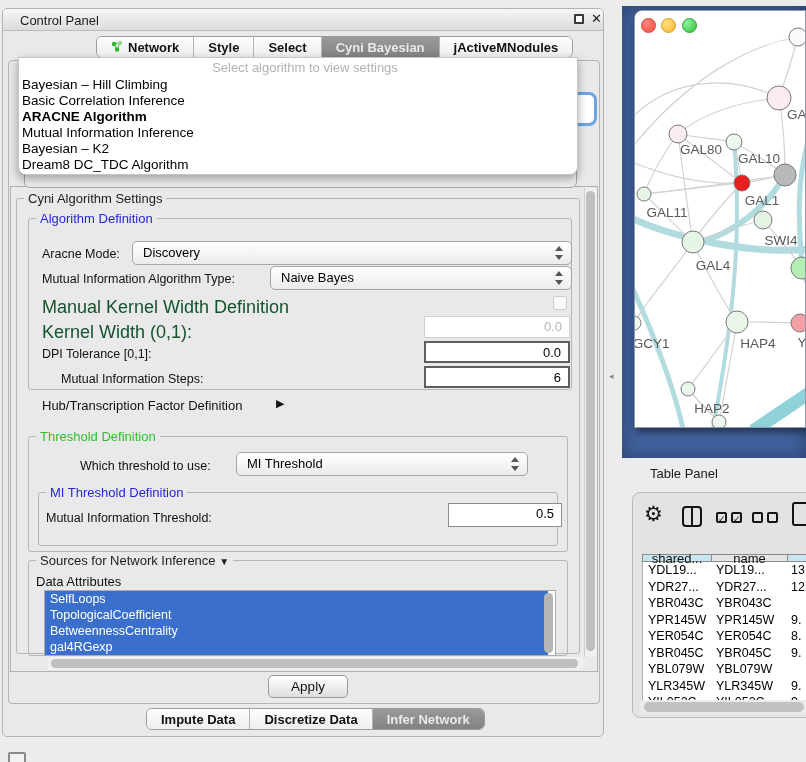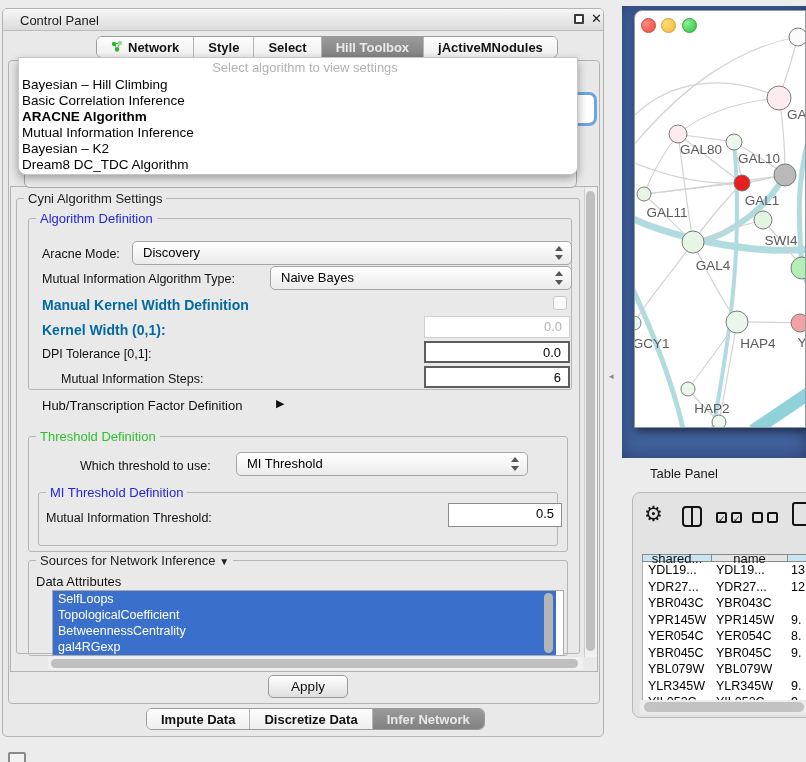--- a/index.html
+++ b/index.html
@@ -42,36 +42,36 @@
   .vthumb{left:586px;top:191px;width:9px;height:460px;background:#bfbfbf;border-radius:5px;}
   .hscroll{left:48px;top:657px;width:535px;height:13px;background:#f0f0f0;}
   .hthumb{left:51px;top:659px;width:527px;height:9px;background:#bfbfbf;border-radius:5px;}
   
   .grp{border:1px solid #b6b6b6;border-radius:3px;}
   .gtitle{font-size:13px;background:#e9e9e9;padding:0 4px;white-space:nowrap;z-index:2;}
   .g-black{color:#222;}
   .g-blue{color:#2626d8;}
   .g-green{color:#2fbf2f;}
   .lbl{font-size:12.5px;font-weight:normal;color:#111;white-space:nowrap;}
-  .lbl-dis{font-size:14px;font-weight:bold;color:#0369a1;white-space:nowrap;}
+  .lbl-dis{font-size:18px;font-weight:normal;color:#14532d;white-space:nowrap;}
   .combo{border:1px solid #a6a6a6;border-radius:5px;background:linear-gradient(#fff,#ebebeb);
       font-size:13px;color:#000;padding:3px 24px 0 10px;}
   .spin{position:absolute;right:8px;top:4px;width:9px;height:14px;}
   .spin::before,.spin::after{content:"";position:absolute;left:1px;border-left:4px solid transparent;
       border-right:4px solid transparent;}
   .spin::before{top:0;border-bottom:5px solid #555;}
   .spin::after{bottom:0;border-top:5px solid #555;}
   .tf{background:#fff;text-align:right;font-size:13px;padding:2px 7px;}
   .tf-dis{border:1px solid #cfcfcf;color:#b3b3b3;}
   .tf-en{border:2px solid #5e5e5e;color:#000;}
   .tf-thin{border:1px solid #8d8d8d;color:#000;}
   .chk{width:14px;height:14px;border:1px solid #c9c9c9;border-radius:3px;background:#fafafa;}
   .arrow{font-size:11px;color:#111;}
   
-  .attr-list{left:44px;top:590px;width:512px;height:66px;background:#fff;border:1px solid #aaa;overflow:hidden;margin-left:8px;}
+  .attr-list{left:44px;top:590px;width:512px;height:66px;background:#fff;border:1px solid #aaa;overflow:hidden;}
   .attr-item{height:16px;line-height:16px;font-size:12.5px;color:#fff;background:var(--sel-blue);
       padding-left:5px;width:calc(100% - 12px);white-space:nowrap;}
   .list-vthumb{left:544px;top:593px;width:9px;height:60px;background:#b5b5b5;border-radius:5px;}
   
   .btn{border:1px solid #9a9a9a;border-radius:5px;background:linear-gradient(#fff,#dedede);
       font-size:13.5px;color:#111;text-align:center;line-height:21px;}
   
   .split-toggle{left:609px;top:371px;font-size:9px;color:#888;}
   
   .desktop{left:622px;top:6px;width:184px;height:452px;background:#41629e;
@@ -129,21 +129,21 @@
         </svg></span>
       <span>Network</span>
     </div>
     <div class="tab">
       <span>Style</span>
     </div>
     <div class="tab">
       <span>Select</span>
     </div>
     <div class="tab sel">
-      <span>Hill Toolbox</span>
+      <span>Cyni Bayesian</span>
     </div>
     <div class="tab">
       <span>jActiveMNodules</span>
     </div>
   </nav>
 
 <div class="abs cp-content"></div>
 
 <div class="abs combo-behind"></div>
 <div class="abs combo-behind2"></div>

